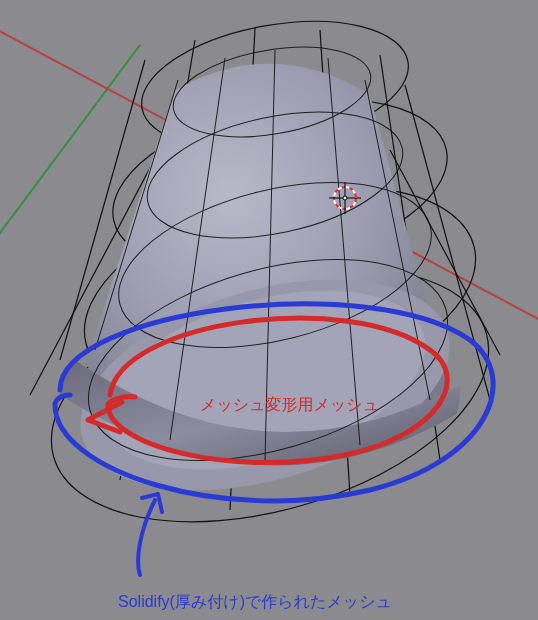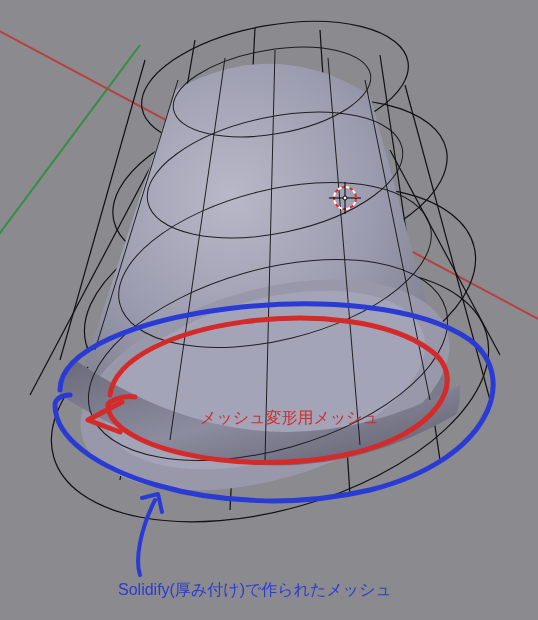--- a/index.html
+++ b/index.html
@@ -129,16 +129,16 @@
                C 220,525 55,470 55,405
                C 55,400 60,395 70,395" fill="none" stroke="#2a3ad4" stroke-width="5" stroke-linecap="round"></path>
 
       <path d="M 155,500
                C 140,530 135,560 140,575" fill="none" stroke="#2a3ad4" stroke-width="4" stroke-linecap="round"></path>
       <path d="M 142,498 L 158,494 L 162,512" fill="none" stroke="#2a3ad4" stroke-width="4" stroke-linecap="round" stroke-linejoin="round"></path>
     </g>
 
   </svg>
 
-  <div class="annotation ann-red" style="left:200px; top:408px;">メッシュ変形用メッシュ</div>
+  <div class="annotation ann-red" style="left:200px; top:395px;">メッシュ変形用メッシュ</div>
 
-  <div class="annotation ann-blue" style="left:118px; top:580px;">Solidify(厚み付け)で作られたメッシュ</div>
+  <div class="annotation ann-blue" style="left:118px; top:592px;">Solidify(厚み付け)で作られたメッシュ</div>
 </div>
 
 </body></html>

